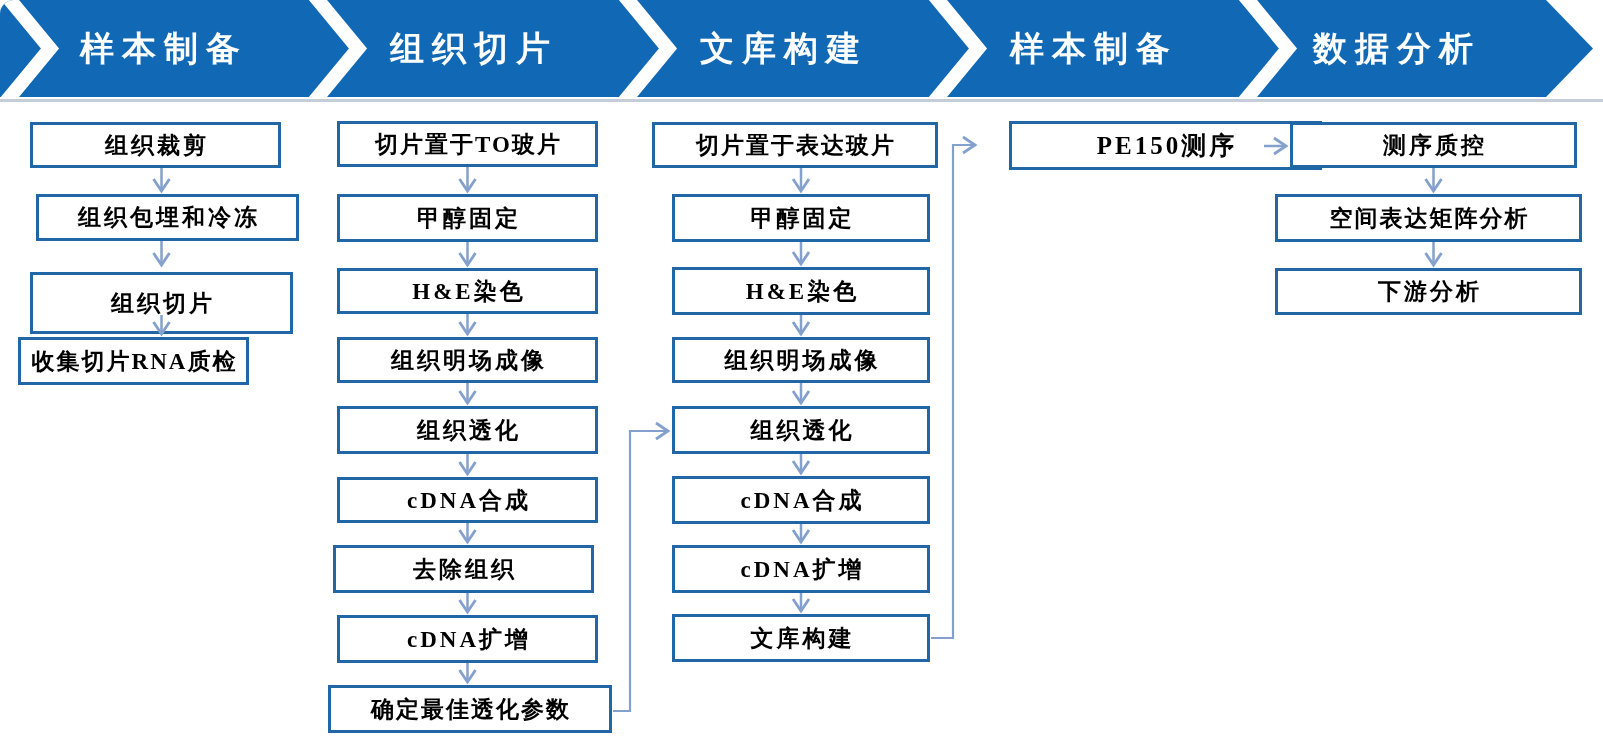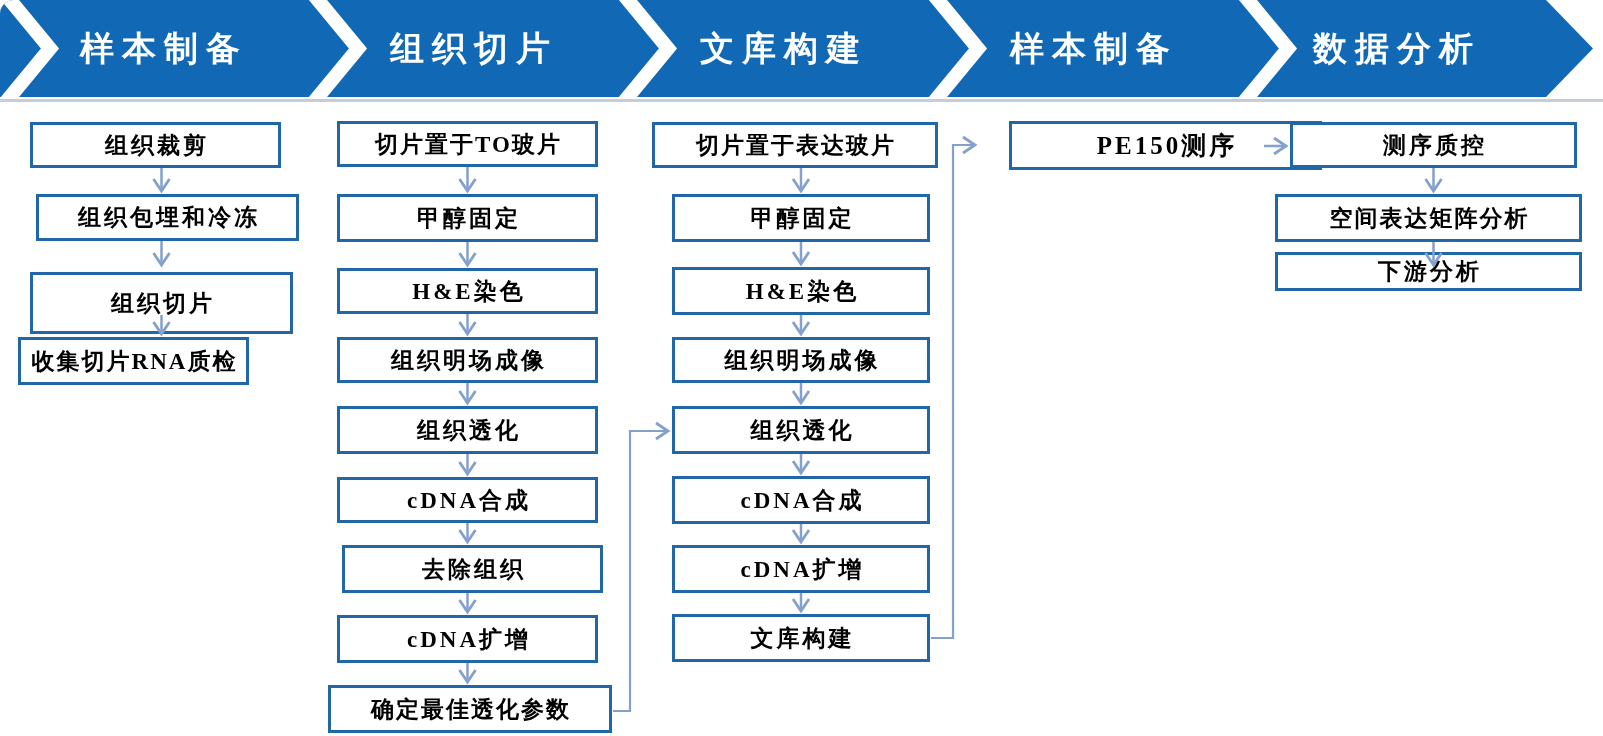--- a/index.html
+++ b/index.html
@@ -55,38 +55,38 @@
   <div class="box" style="left:36px;top:194px;width:263px;height:47px">组织包埋和冷冻</div>
   <div class="box" style="left:30px;top:272px;width:263px;height:62px">组织切片</div>
   <div class="box wide-text" style="left:18px;top:337px;width:231px;height:48px">收集切片RNA质检</div>
 
   <div class="box wide-text" style="left:337px;top:121px;width:261px;height:46px">切片置于TO玻片</div>
   <div class="box" style="left:337px;top:194px;width:261px;height:48px">甲醇固定</div>
   <div class="box" style="left:337px;top:268px;width:261px;height:46px">H&amp;E染色</div>
   <div class="box" style="left:337px;top:337px;width:261px;height:46px">组织明场成像</div>
   <div class="box" style="left:337px;top:406px;width:261px;height:48px">组织透化</div>
   <div class="box" style="left:337px;top:477px;width:261px;height:46px">cDNA合成</div>
-  <div class="box" style="left:342px;top:545px;width:261px;height:48px">去除组织</div>
+  <div class="box" style="left:333px;top:545px;width:261px;height:48px">去除组织</div>
   <div class="box" style="left:337px;top:615px;width:261px;height:48px">cDNA扩增</div>
   <div class="box wide-text" style="left:652px;top:122px;width:286px;height:46px">切片置于表达玻片</div>
 
   <div class="box wide-text" style="left:328px;top:685px;width:284px;height:48px">确定最佳透化参数</div>
   <div class="box" style="left:672px;top:194px;width:258px;height:48px">甲醇固定</div>
   <div class="box" style="left:672px;top:267px;width:258px;height:48px">H&amp;E染色</div>
   <div class="box" style="left:672px;top:337px;width:258px;height:46px">组织明场成像</div>
   <div class="box" style="left:672px;top:406px;width:258px;height:48px">组织透化</div>
   <div class="box" style="left:672px;top:476px;width:258px;height:48px">cDNA合成</div>
   <div class="box" style="left:672px;top:545px;width:258px;height:48px">cDNA扩增</div>
   <div class="box" style="left:672px;top:614px;width:258px;height:48px">文库构建</div>
 
   <div class="box" style="left:1009px;top:121px;width:313px;height:49px;font-size:25px">PE150测序</div>
 
   <div class="box" style="left:1290px;top:122px;width:287px;height:46px">测序质控</div>
   <div class="box wide-text" style="left:1275px;top:194px;width:307px;height:48px">空间表达矩阵分析</div>
-  <div class="box" style="left:1275px;top:252px;width:307px;height:39px">下游分析</div>
+  <div class="box" style="left:1275px;top:268px;width:307px;height:47px">下游分析</div>
 
   <svg id="connector-svg" width="1603" height="736" viewBox="0 0 1603 736">
     <defs>
       <marker id="ah" markerUnits="userSpaceOnUse" markerWidth="26" markerHeight="26" viewBox="0 0 26 26" refX="19" refY="13" orient="auto">
         <path d="M7,5 L19,13 L7,21" fill="none" stroke="#84a1cd" stroke-width="2.8"></path>
       </marker>
     </defs>
     <g stroke="#84a1cd" stroke-width="2.5" fill="none">
 
       <line x1="161.5" y1="168" x2="161.5" y2="191" marker-end="url(#ah)"></line>

